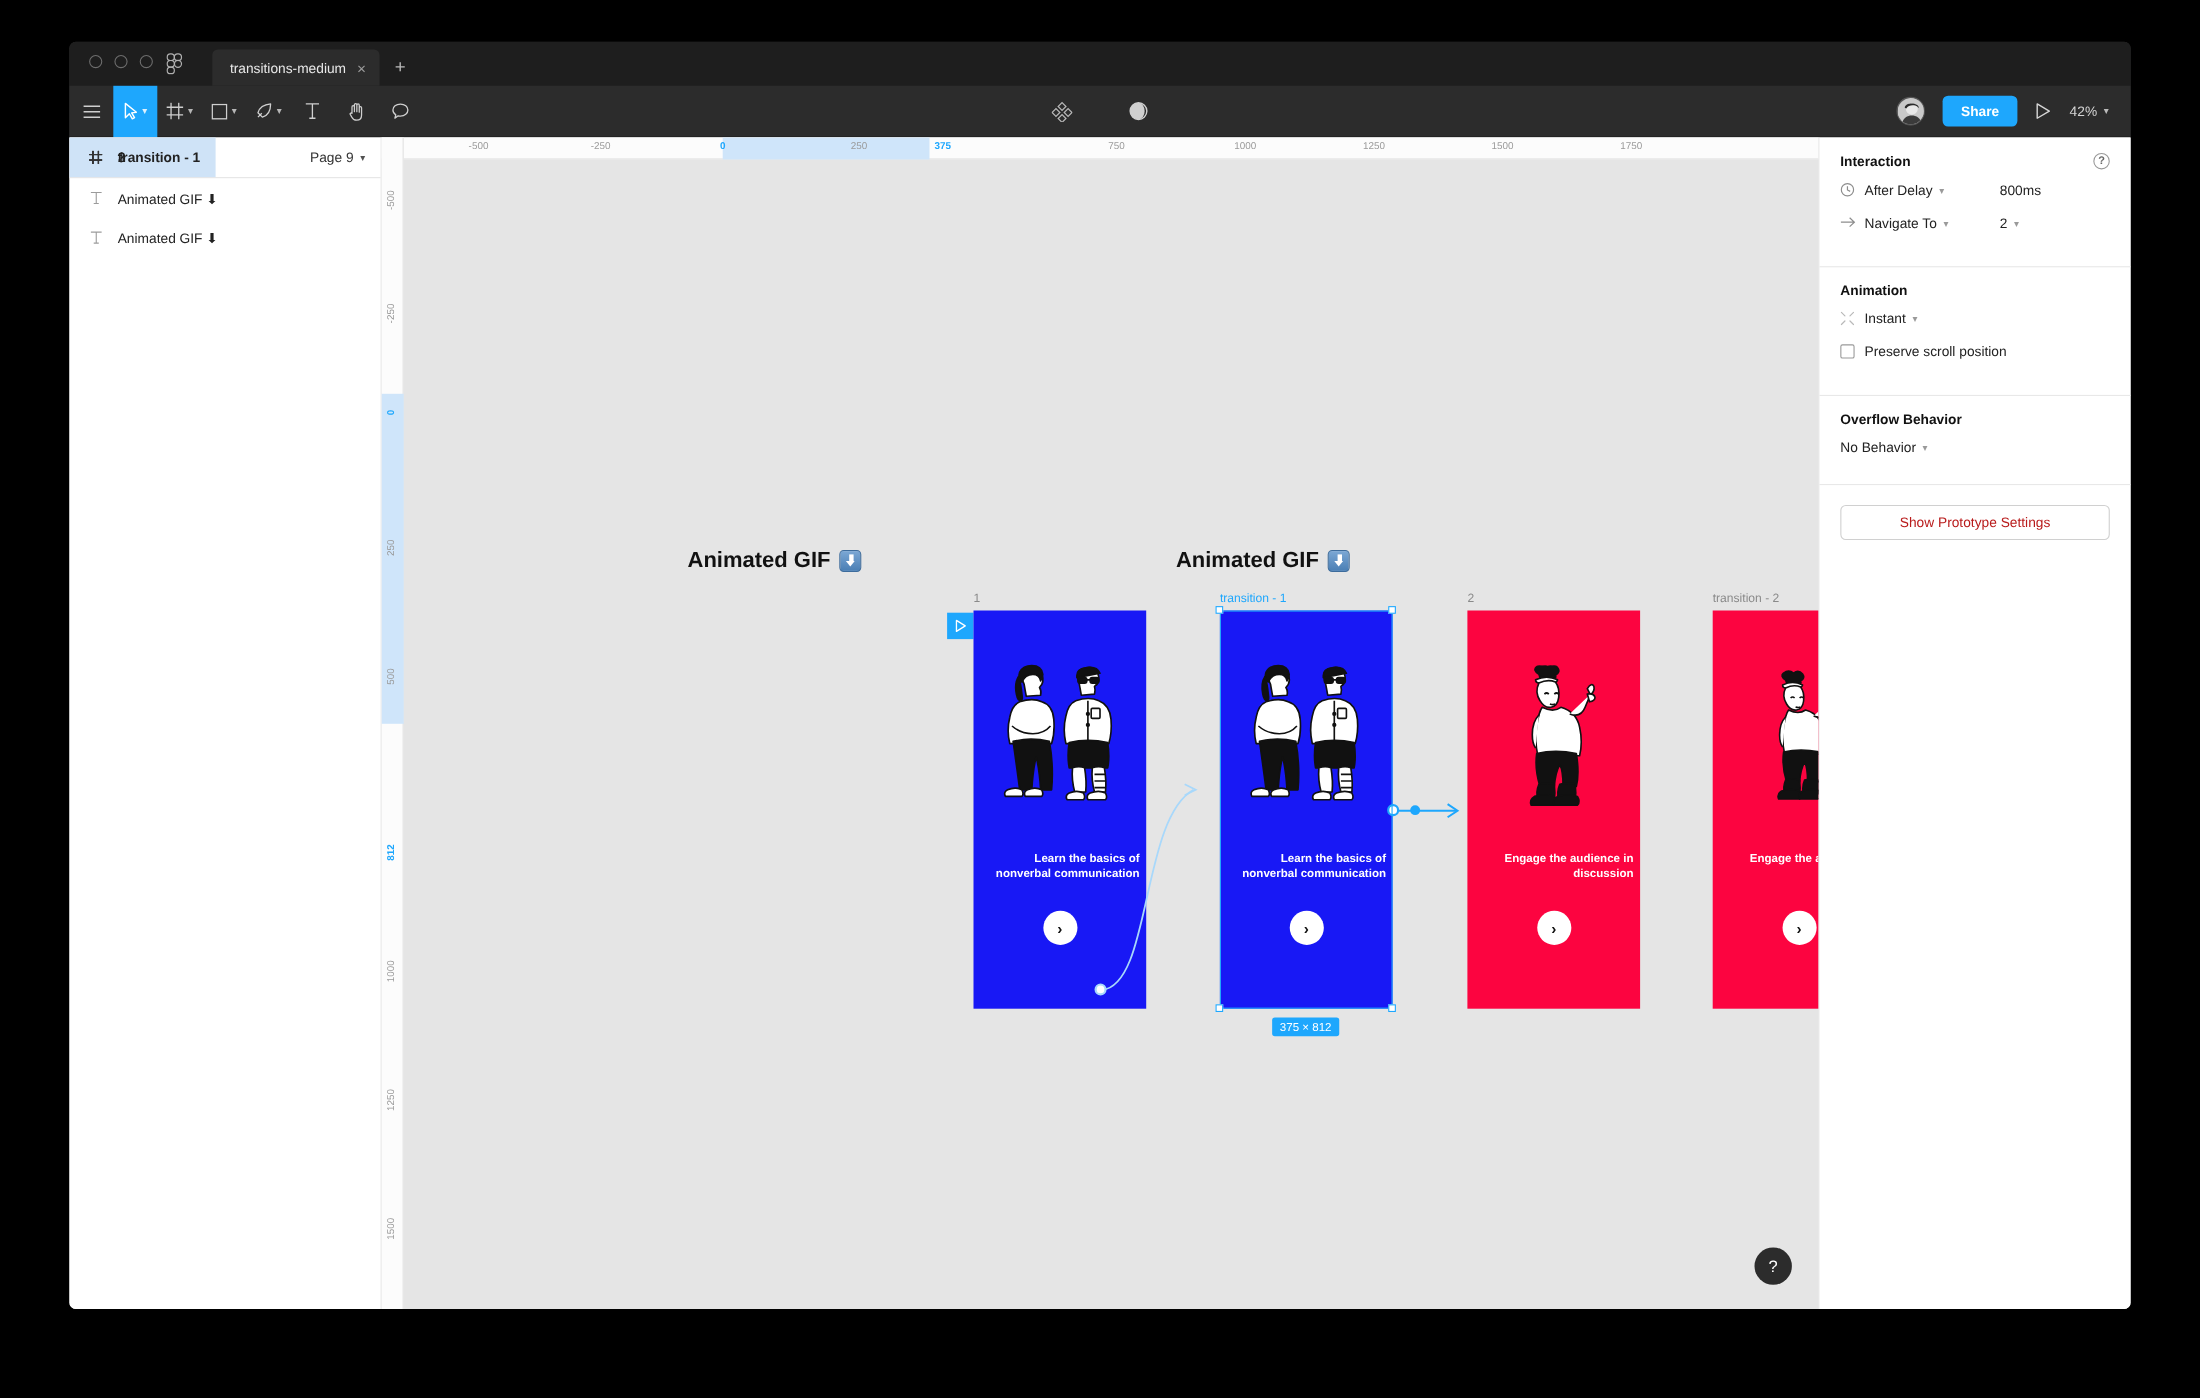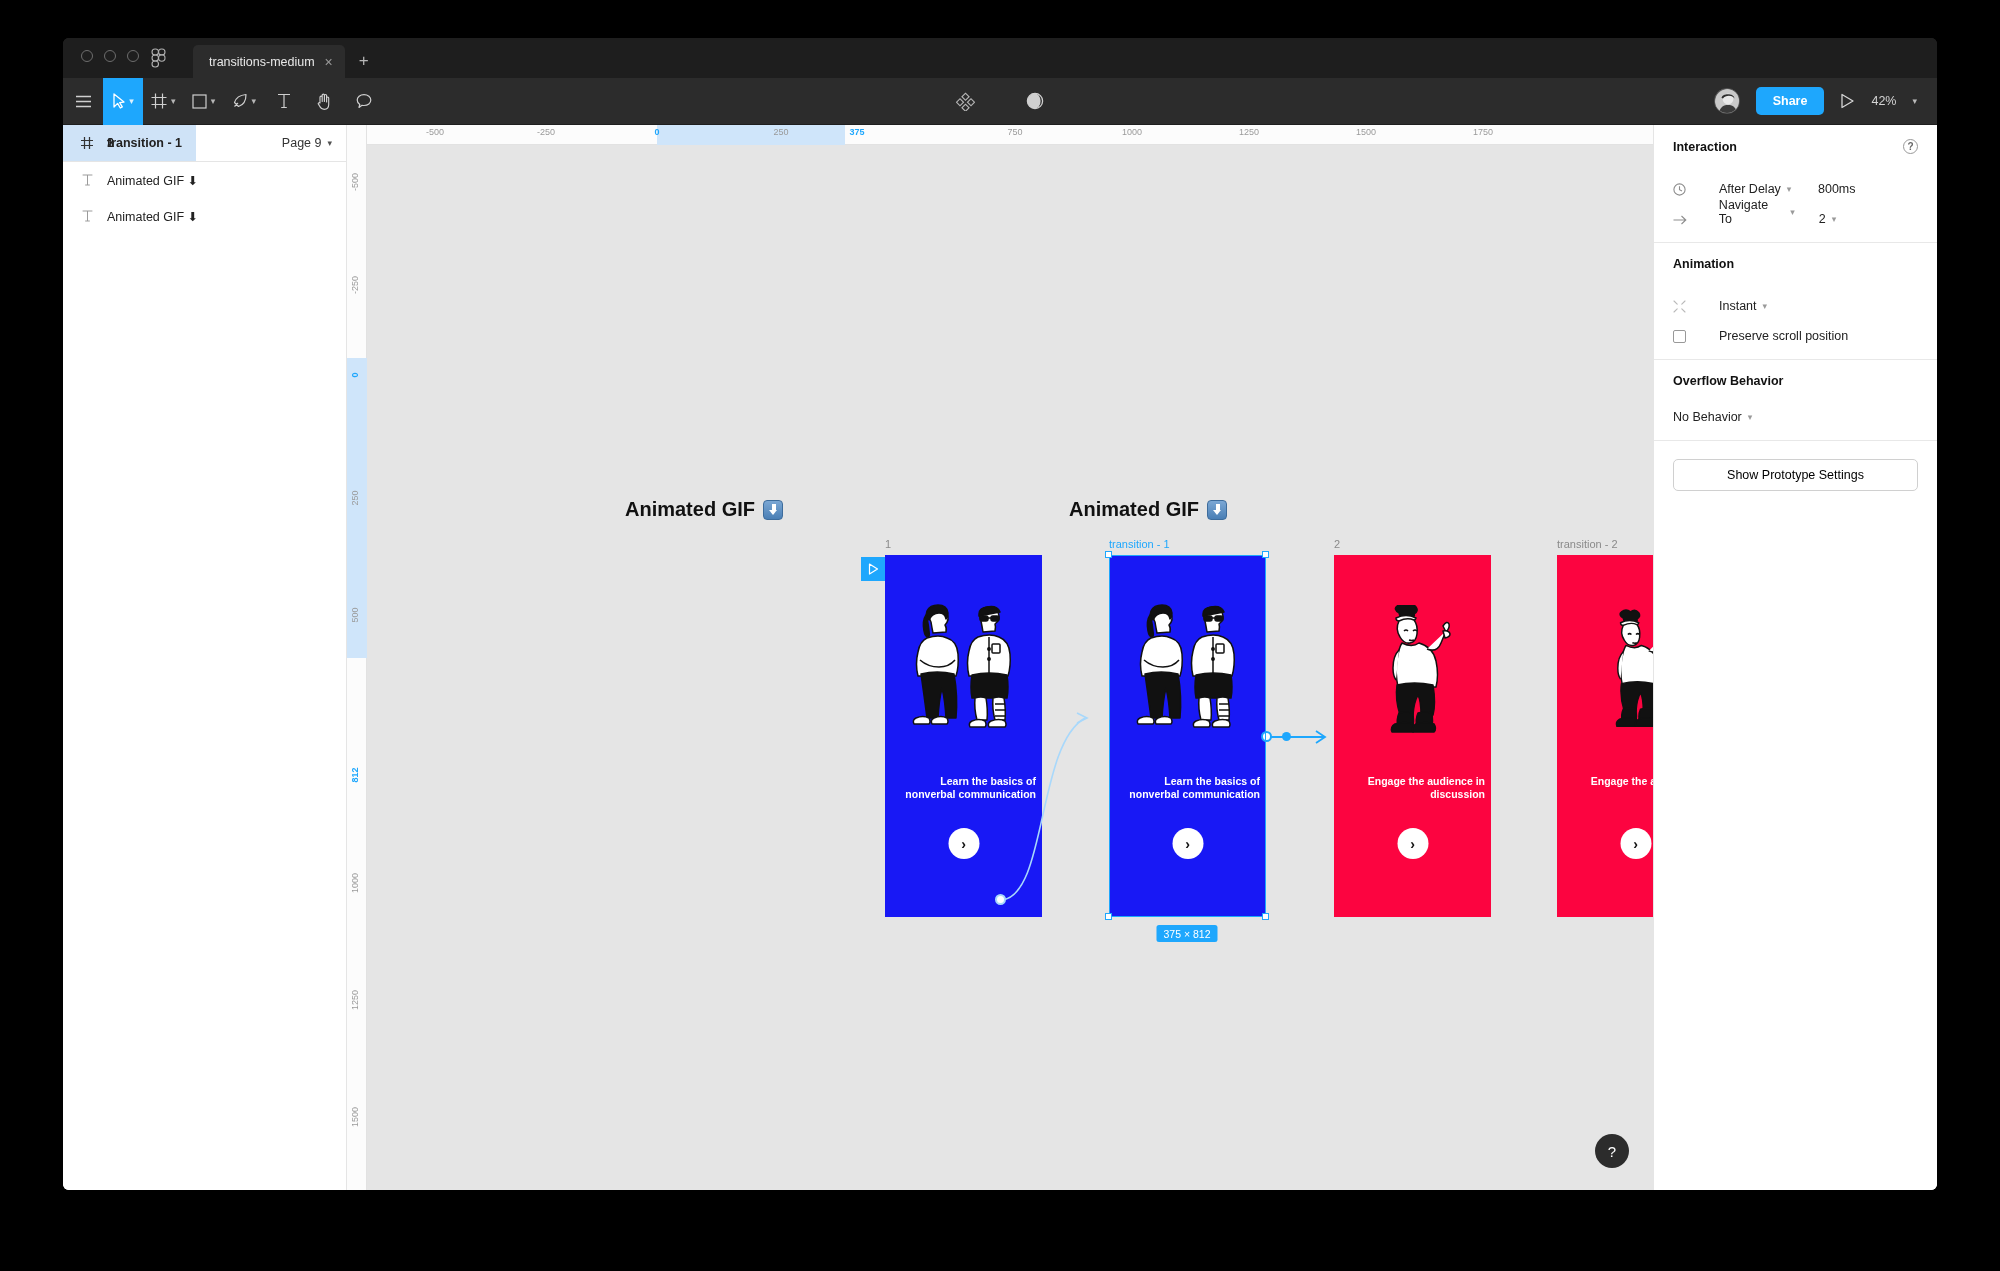--- a/index.html
+++ b/index.html
@@ -62,21 +62,21 @@
   }
   .avatar {
     width:26px; height:26px; border-radius:50%;
     background:radial-gradient(circle at 50% 35%, #d8d8d8 0 28%, #8a8a8a 29% 100%);
     overflow:hidden; position:relative; border:1px solid #555;
   }
   .share-btn {
     background:#1ea7fd; color:#fff; font-size:12.5px; font-weight:bold;
     padding:7px 17px; border-radius:5px;
   }
-  .zoom-lvl { color:#d5d5d5; font-size:12.5px; display:flex; align-items:center; gap:15px; }
+  .zoom-lvl { color:#d5d5d5; font-size:12.5px; display:flex; align-items:center; gap:5px; }
 
   
   .body { flex:1; display:flex; min-height:0; position:relative; background:#fff; }
 
   
   .leftpanel {
     width:284px; background:#fff; border-right:1px solid #e5e5e5;
     display:flex; flex-direction:column; flex:0 0 284px;
   }
   .lp-head {
@@ -192,32 +192,32 @@
   .sect { padding:14px 19px 16px 19px; border-bottom:1px solid #e8e8e8; }
   .sect-title {
     font-size:12.5px; font-weight:bold; color:#111;
     display:flex; align-items:center; margin-bottom:12px;
   }
   .helpcirc {
     margin-left:auto; width:15px; height:15px; border-radius:50%;
     border:1.3px solid #999; color:#666; font-size:10px;
     display:flex; align-items:center; justify-content:center;
   }
-  .row { display:flex; align-items:flex-end; font-size:12.5px; color:#222; height:30px;gap:24px; }
+  .row { display:flex; align-items:flex-start; font-size:12.5px; color:#222; height:30px; }
   .row .ricon { width:22px; color:#8d8d8d; display:flex; align-items:center; }
   .row .lbl { display:flex; align-items:center; gap:6px; }
   .row .val { margin-left:auto; display:flex; align-items:center; gap:6px; width:100px; }
   .mini-caret { color:#9a9a9a; font-size:9px; }
   .chk {
     width:13px; height:13px; border:1.4px solid #999; border-radius:2px; margin-right:9px;
   }
   .btn-outline {
     margin:18px 19px; height:32px; border:1px solid #d0d0d0; border-radius:5px;
     display:flex; align-items:center; justify-content:center;
-    font-size:12.5px; color:#000000;
+    font-size:12.5px; color:#b91c1c;
   }
   .helpfab {
     position:absolute; right:24px; bottom:22px;
     width:34px; height:34px; border-radius:50%; background:#2c2c2c;
     color:#fff; display:flex; align-items:center; justify-content:center; font-size:15px;
   }
   svg { display:block; }
 </style>
 </head>
 <body>

